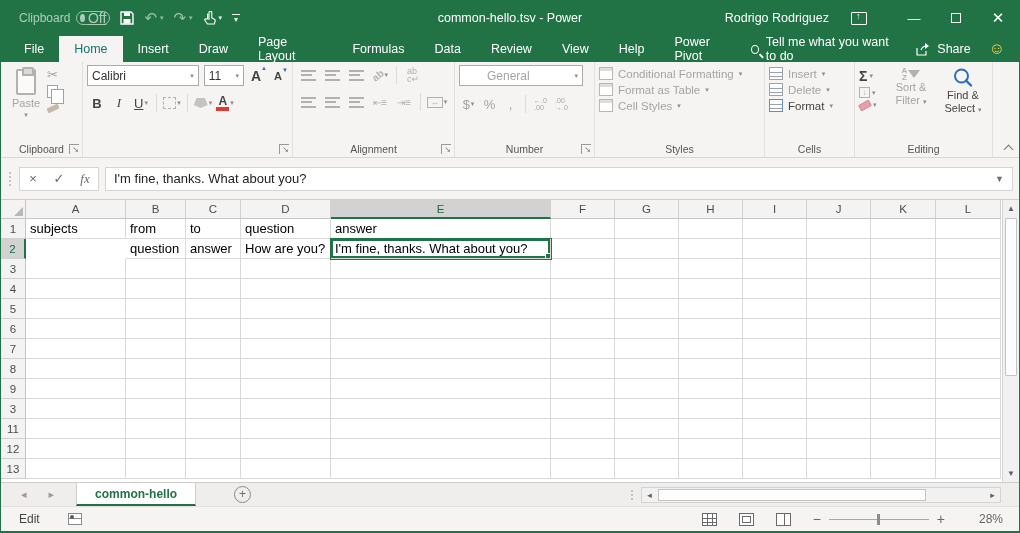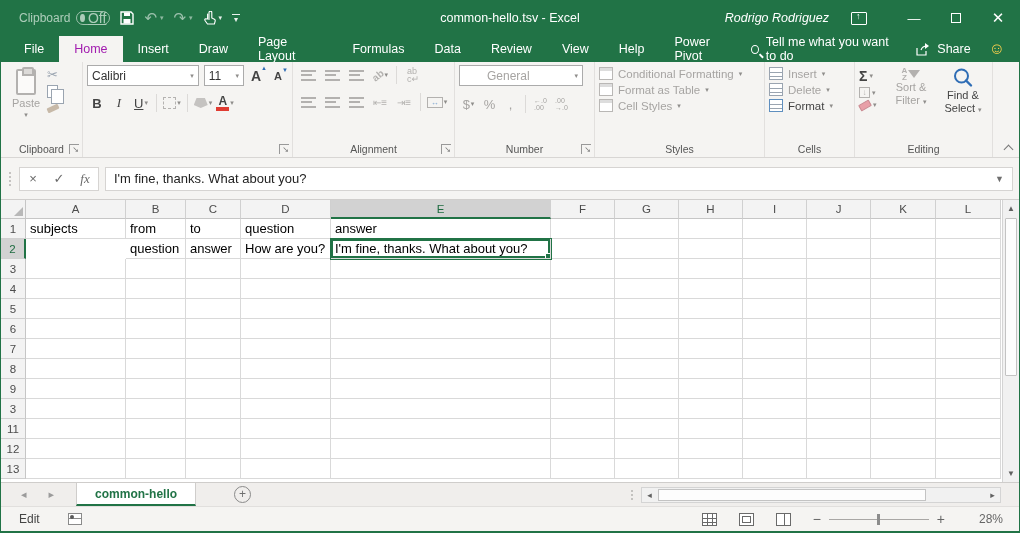--- a/index.html
+++ b/index.html
@@ -18,31 +18,31 @@
   .toggle .knob { width:8px; height:8px; border-radius:50%; background:#cfe3d6; }
   .toggle .state { font-size:14px; color:#cfe3d6;text-decoration:underline; }
   .qbtn { display:flex; align-items:center; gap:2px; font-size:15px; }
   .qbtn svg { display:block; }
   .dim { opacity:.55; }
   .drop7 { font-size:7px; margin-left:1px; opacity:.9; }
   .qat-custom { display:flex; flex-direction:column; align-items:center; line-height:5px; font-size:8px; opacity:.9; }
   .qat-custom .bar { width:8px; height:1px; background:#fff; margin-bottom:2px; }
   .win-title { position:absolute; left:50%; transform:translateX(-50%); font-size:12.5px; color:#fff; white-space:nowrap; }
   .tb-right { margin-left:auto; display:flex; align-items:center; height:100%; }
-  .user-name { font-size:12.5px; margin-right:22px;font-style:italic; }
+  .user-name { font-size:12.5px; margin-right:22px; }
   .rdo-icon { width:16px; height:13px; border:1px solid #fff; border-radius:1px; position:relative; margin-right:26px; }
   .rdo-icon::after { content:"↑"; position:absolute; top:-2px; left:4px; font-size:9px; }
   .winbtn { width:42px; height:36px; display:flex; align-items:center; justify-content:center; font-size:13px; }
   .winbtn .maxbox { width:10px; height:10px; border:1px solid #fff; }
   .winbtn.close { font-size:15px; }
 
   
   .ribbon-tabs { height:26px; background:#217346; display:flex; align-items:stretch; padding-left:8px; flex:0 0 auto; }
   .rtab { color:#fff; font-size:12.5px; padding:0 15px; display:flex; align-items:center; }
-  .rtab.active { background:#f5f4f2; color:#a21caf; }
+  .rtab.active { background:#f5f4f2; color:#0f766e; }
   .tabs-right { margin-left:auto; display:flex; align-items:center; gap:18px; padding-right:14px; color:#fff; }
   .tellme { display:flex; align-items:center; gap:7px; font-size:12.5px; }
   .search-glyph { width:9px; height:9px; border:1.5px solid #fff; border-radius:50%; position:relative; display:inline-block; }
   .search-glyph::after { content:""; position:absolute; width:5px; height:1.5px; background:#fff; transform:rotate(45deg); left:7px; top:9px; }
   .share { display:flex; align-items:center; gap:6px; font-size:12.5px; }
   .smiley { color:#ffd34d; font-size:16px; line-height:1; }
 
   
   .ribbon { height:96px; background:#f5f4f2; border-bottom:1px solid #d8d6d4; display:flex; position:relative; flex:0 0 auto; }
   .grp { position:relative; border-right:1px solid #e2e0de; padding:3px 4px 16px 4px; }
@@ -220,21 +220,21 @@
       <span class="qbtn dim">↶<span class="drop7">▾</span></span>
       <span class="qbtn dim">↷<span class="drop7">▾</span></span>
       <span class="qbtn">
         <svg width="13" height="14" viewBox="0 0 13 14">
             <path d="M6 1.5v7M6 1.5a1.4 1.4 0 1 1 2.8 0V7l2.6 1.2c.7.4 1 1 .8 1.8l-.8 3H4.5L2 9.5c-.5-.6-.2-1.5.6-1.6L4.6 8V3" fill="none" stroke="#fff" stroke-width="1.1" stroke-linecap="round"></path>
           </svg>
         <span class="drop7">▾</span>
       </span>
       <span class="qat-custom"><span class="bar"></span>▾</span>
     </div>
-    <div class="win-title">common-hello.tsv  -  Excel</div>
+    <div class="win-title">common-hello.tsv  -  Power</div>
     <div class="tb-right">
       <span class="user-name">Rodrigo Rodriguez</span>
       <span class="rdo-icon"></span>
       <span class="winbtn">—</span>
       <span class="winbtn">
           <span class="maxbox"></span>
         </span>
       <span class="winbtn close">✕</span>
     </div>
   </div>

